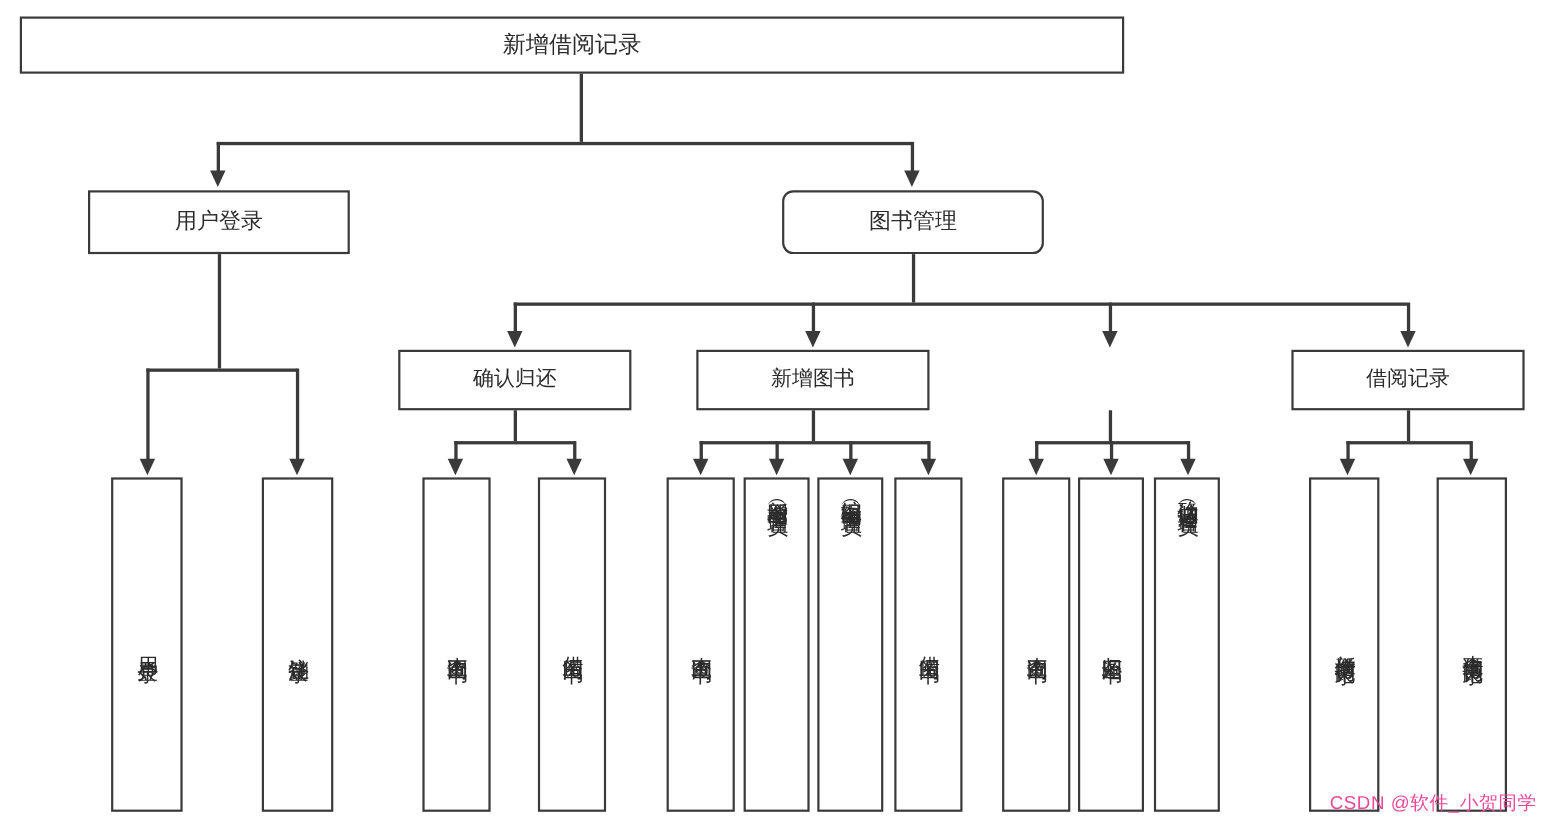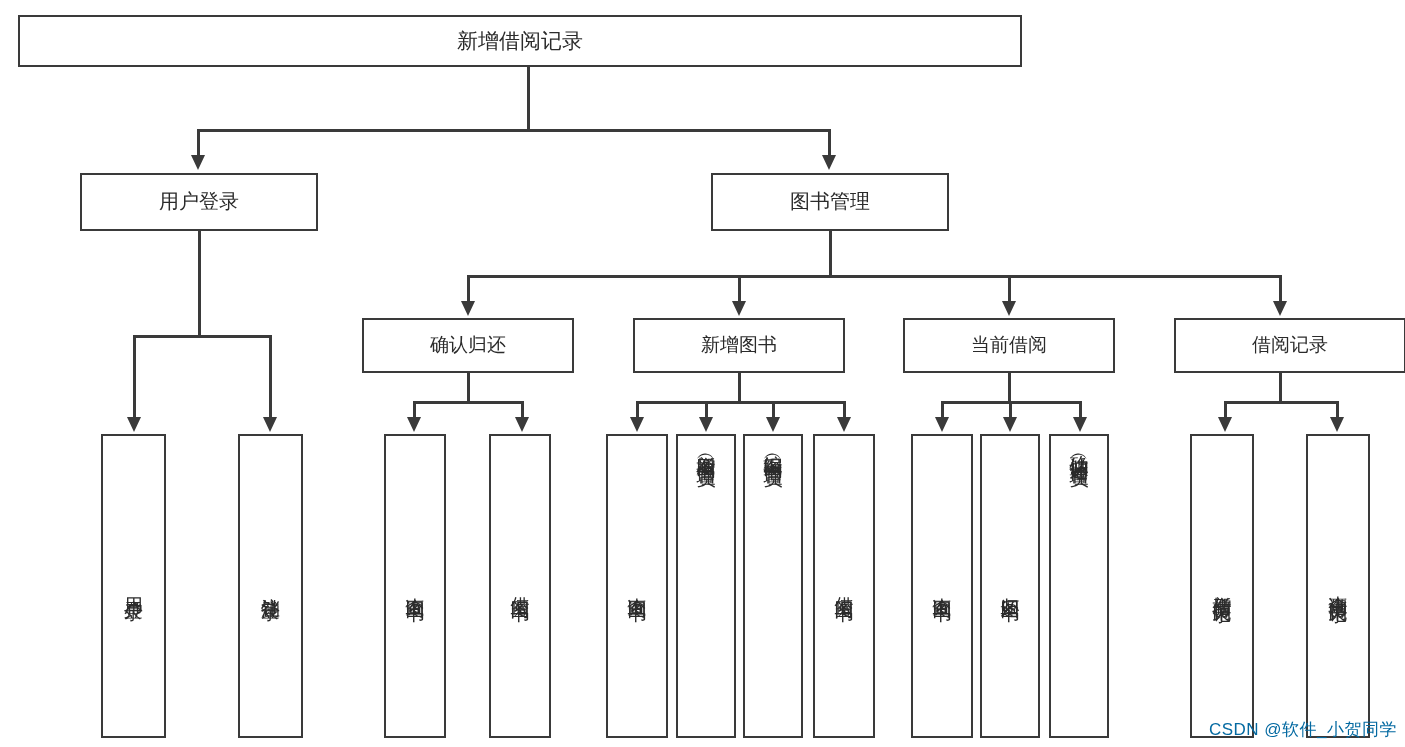--- a/index.html
+++ b/index.html
@@ -73,21 +73,21 @@
     border-left: 7px solid transparent;
     border-right: 7px solid transparent;
     border-top: 15px solid #3a3a3a;
   }
   
   .watermark {
     position: absolute;
     right: 8px;
     bottom: 6px;
     font-size: 17px;
-    color: #0369a1;
+    color: #ec4899;
     letter-spacing: 0.5px;
     user-select: none;
     white-space: nowrap;
   }
 </style>
 </head>
 <body>
 
 <div id="canvas">
 
@@ -101,21 +101,21 @@
 
   <div class="edge-v" style="left:197px; top:129px; height:28px;"></div>
   <div class="arrow" style="left:191px; top:155px;"></div>
   <div class="edge-v" style="left:828px; top:129px; height:28px;"></div>
   <div class="arrow" style="left:822px; top:155px;"></div>
 
   <div class="node level2" style="left:80px; top:173px; width:238px; height:58px;">
     <span>用户登录</span>
   </div>
 
-  <div class="node level2" style="left:711px; top:173px; width:238px; height:58px;">
+  <div class="node level2" style="left:711px; top:173px; width:238px; height:58px;border-radius:10px;">
     <span>图书管理</span>
   </div>
 
   <div class="edge-v" style="left:198px; top:231px; height:104px;"></div>
   <div class="edge-h" style="left:133px; top:335px; width:137px;"></div>
   <div class="edge-v" style="left:133px; top:335px; height:84px;"></div>
   <div class="arrow" style="left:127px; top:417px;"></div>
   <div class="edge-v" style="left:269px; top:335px; height:84px;"></div>
   <div class="arrow" style="left:263px; top:417px;"></div>
 
@@ -129,24 +129,21 @@
   <div class="arrow" style="left:1002px; top:301px;"></div>
   <div class="edge-v" style="left:1279px; top:275px; height:28px;"></div>
   <div class="arrow" style="left:1273px; top:301px;"></div>
 
   <div class="node level3" style="left:362px; top:318px; width:212px; height:55px;">
     <span>确认归还</span>
   </div>
   <div class="node level3" style="left:633px; top:318px; width:212px; height:55px;">
     <span>新增图书</span>
   </div>
-  <div class="node level3" style="left:903px; top:318px; width:212px; height:55px;">
-    <span>当前借阅</span>
-  </div>
-  <div class="node level3" style="left:1174px; top:318px; width:232px; height:55px;">
+  <div class="node level3" style="left:1174px; top:318px; width:212px; height:55px;">
     <span>借阅记录</span>
   </div>
 
   <div class="edge-v" style="left:467px; top:373px; height:28px;"></div>
   <div class="edge-h" style="left:413px; top:401px; width:110px;"></div>
   <div class="edge-v" style="left:413px; top:401px; height:18px;"></div>
   <div class="arrow" style="left:407px; top:417px;"></div>
   <div class="edge-v" style="left:521px; top:401px; height:18px;"></div>
   <div class="arrow" style="left:515px; top:417px;"></div>
 

